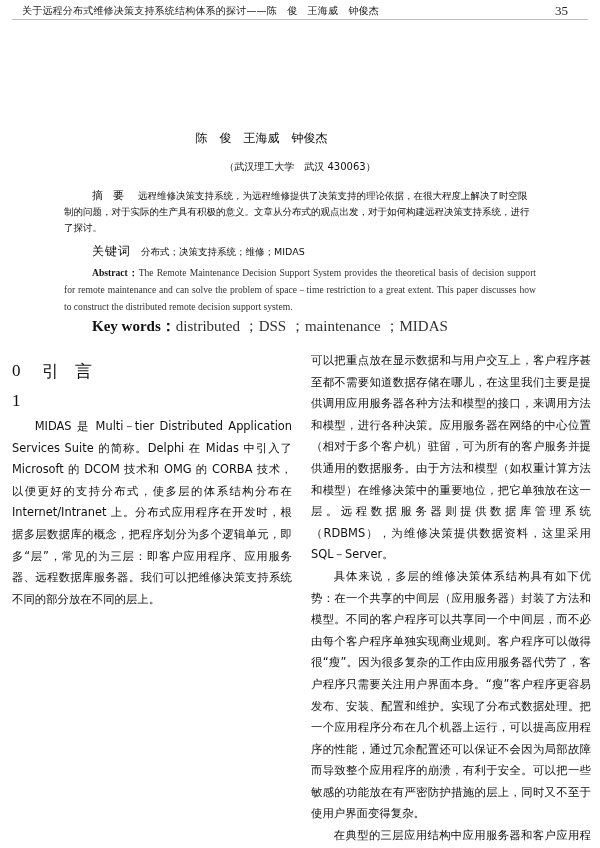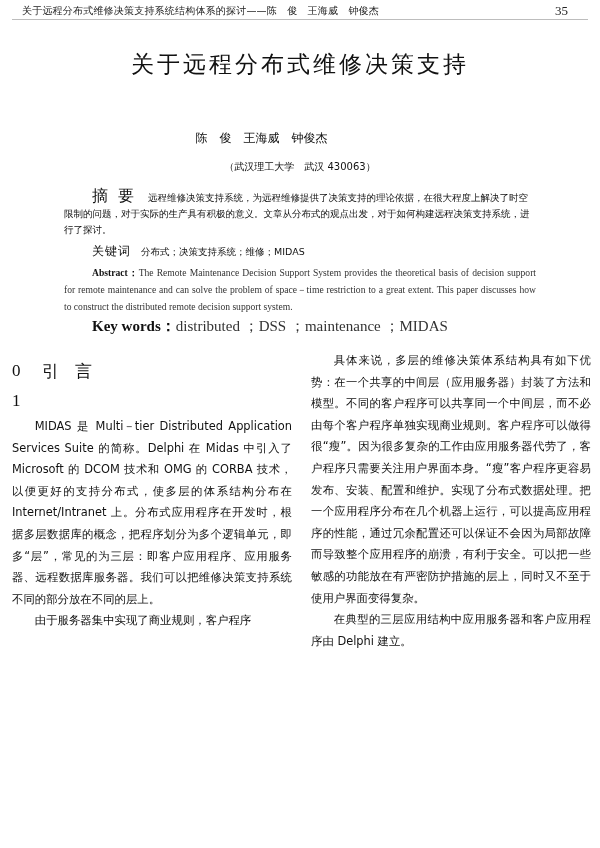--- a/index.html
+++ b/index.html
@@ -9,21 +9,21 @@
   .running-header { position: absolute; left: 12px; right: 12px; top: 2px; height: 18px; border-bottom: 1px solid #bdbdbd; display: flex; justify-content: space-between; align-items: center; }
   .running-header .rh-title { font-size: 10px; color: #222; padding-left: 10px; letter-spacing: 0.2px; }
   .running-header .rh-page { font-family: "Liberation Serif", serif; font-size: 13px; color: #222; padding-right: 20px; }
 
   .title-block { position: absolute; top: 48px; left: 0; width: 600px; text-align: center; }
   .title-line { font-size: 23px; letter-spacing: 3px; line-height: 33px; color: #111; }
   .authors { position: absolute; top: 130px; width: 523px; text-align: center; font-size: 12px; word-spacing: 8px; color: #111; }
   .affil { position: absolute; top: 160px; width: 600px; text-align: center; font-size: 10px; color: #111; }
 
   .abstract-cn { position: absolute; top: 188px; left: 64px; width: 470px; font-size: 9.5px; line-height: 16px; color: #111; text-indent: 28px; }
-  .abstract-cn .lbl { font-size: 16px; letter-spacing: 10px; margin-right: 4px; }
+  .abstract-cn .lbl { font-size: 11px; letter-spacing: 10px; margin-right: 4px; }
   .keywords-cn { position: absolute; top: 243px; left: 64px; width: 470px; font-size: 9.5px; color: #111; text-indent: 28px; }
   .keywords-cn .lbl { font-size: 12px; margin-right: 10px; letter-spacing: 1px; }
 
   .abstract-en { position: absolute; top: 264px; left: 64px; width: 472px; font-family: "Liberation Serif", serif; font-size: 9.6px; line-height: 17px; color: #333; text-indent: 28px; text-align: justify; }
   .abstract-en .lbl { font-weight: bold; color: #111; }
   .keywords-en { position: absolute; top: 317px; left: 64px; width: 470px; font-family: "Liberation Serif", serif; font-size: 15px; color: #333; text-indent: 28px; }
   .keywords-en .lbl { font-weight: bold; color: #111; }
 
   .col { position: absolute; width: 280px; font-size: 11.4px; line-height: 21.6px; color: #111; text-align: justify; }
   .col-left { left: 12px; top: 358px; }
@@ -42,21 +42,20 @@
 </style>
 </head>
 <body>
 
 <div class="running-header">
   <span class="rh-title">关于远程分布式维修决策支持系统结构体系的探讨——陈　俊　王海威　钟俊杰</span>
   <span class="rh-page">35</span>
 </div>
 
 <div class="title-block">
-  <div class="title-line">关于远程分布式维修决策支持</div>
 </div>
 
 <div class="authors">陈　俊　王海威　钟俊杰</div>
 <div class="affil">（武汉理工大学　武汉 430063）</div>
 
 <div class="abstract-cn">
   <span class="lbl">摘要</span><span>远程维修决策支持系统，为远程维修提供了决策支持的理论依据，在很大程度上解决了时空限制的问题，对于实际的生产具有积极的意义。文章从分布式的观点出发，对于如何构建远程决策支持系统，进行了探讨。</span>
 </div>
 <div class="keywords-cn">
   <span class="lbl">关键词</span><span>分布式；决策支持系统；维修；MIDAS</span>
@@ -72,20 +71,20 @@
 <div class="col col-left">
   <div class="sec-head sec0">
     <span class="num">0</span>
     <span class="txt">引言</span>
   </div>
 
   <div class="sec-head sec1">
     <span class="num">1</span>
   </div>
   <p>MIDAS 是 Multi－tier Distributed Application Services Suite 的简称。Delphi 在 Midas 中引入了 Microsoft 的 DCOM 技术和 OMG 的 CORBA 技术，以便更好的支持分布式，使多层的体系结构分布在 Internet/Intranet 上。分布式应用程序在开发时，根据多层数据库的概念，把程序划分为多个逻辑单元，即多“层”，常见的为三层：即客户应用程序、应用服务器、远程数据库服务器。我们可以把维修决策支持系统不同的部分放在不同的层上。</p>
-  <p>由于服务器集中实现了商业规则，客户程序</p>
 </div>
 
 <div class="col col-right">
+  <p class="noindent">可以把重点放在显示数据和与用户交互上，客户程序甚至都不需要知道数据存储在哪儿，在这里我们主要是提供调用应用服务器各种方法和模型的接口，来调用方法和模型，进行各种决策。应用服务器在网络的中心位置（相对于多个客户机）驻留，可为所有的客户服务并提供通用的数据服务。由于方法和模型（如权重计算方法和模型）在维修决策中的重要地位，把它单独放在这一层。远程数据服务器则提供数据库管理系统（RDBMS），为维修决策提供数据资料，这里采用 SQL－Server。</p>
   <p>具体来说，多层的维修决策体系结构具有如下优势：在一个共享的中间层（应用服务器）封装了方法和模型。不同的客户程序可以共享同一个中间层，而不必由每个客户程序单独实现商业规则。客户程序可以做得很“瘦”。因为很多复杂的工作由应用服务器代劳了，客户程序只需要关注用户界面本身。“瘦”客户程序更容易发布、安装、配置和维护。实现了分布式数据处理。把一个应用程序分布在几个机器上运行，可以提高应用程序的性能，通过冗余配置还可以保证不会因为局部故障而导致整个应用程序的崩溃，有利于安全。可以把一些敏感的功能放在有严密防护措施的层上，同时又不至于使用户界面变得复杂。</p>
   <p>在典型的三层应用结构中应用服务器和客户应用程序由 Delphi 建立。</p>
 
 </div>
 
 </body></html>

